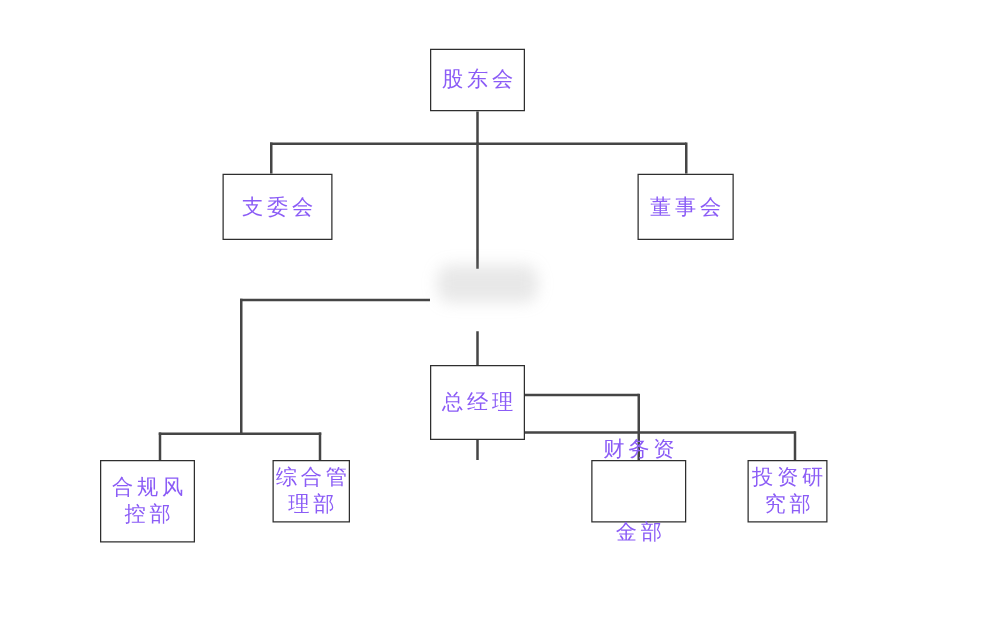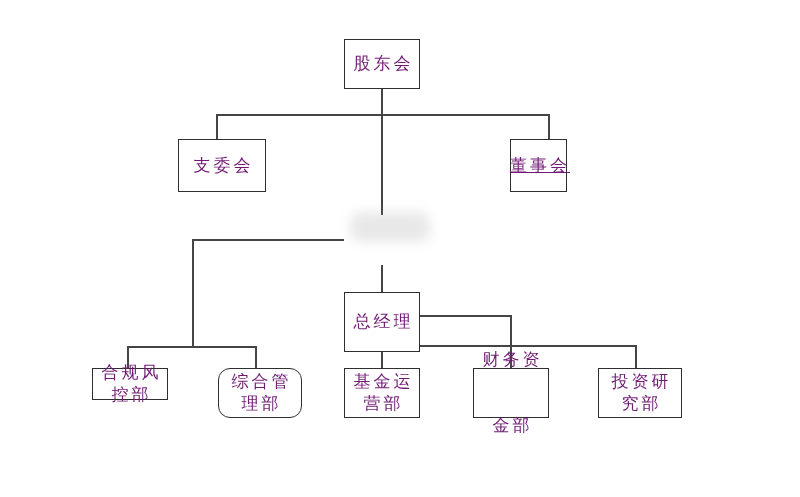--- a/index.html
+++ b/index.html
@@ -13,36 +13,36 @@
   .node{
     position:absolute;
     box-sizing:border-box;
     border:1.5px solid #2e2e2e;
     background:#ffffff;
     display:flex;
     flex-direction:column;
     align-items:center;
     justify-content:center;
     font-size:17px;
-    color:#701a75;
+    color:#8b5cf6;
     line-height:22px;
     text-align:center;
     z-index:2;
   }
   .node .line{display:block;letter-spacing:3px;text-indent:3px;white-space:nowrap;}
   .n0{left:344px;top:39px;width:76px;height:50px;}
   .n1{left:178px;top:139px;width:88px;height:53px;}
-  .n2{left:510px;top:139px;width:57px;height:53px;text-decoration:underline;}
+  .n2{left:510px;top:139px;width:77px;height:53px;}
   .n3{left:344px;top:215px;width:76px;height:50px;}
   .n4{left:344px;top:292px;width:76px;height:60px;}
-  .n5{left:92px;top:368px;width:76px;height:32px;}
-  .n6{left:218px;top:368px;width:84px;height:50px;border-radius:12px;}
+  .n5{left:80px;top:368px;width:76px;height:66px;}
+  .n6{left:218px;top:368px;width:62px;height:50px;}
   .n7{left:344px;top:368px;width:76px;height:50px;}
   .n8{left:473px;top:368px;width:76px;height:50px;gap:44px;}
-  .n9{left:598px;top:368px;width:84px;height:50px;}
+  .n9{left:598px;top:368px;width:64px;height:50px;}
   .edge{position:absolute;background:#454545;z-index:1;}
   .h{height:1.5px;}
   .v{width:1.5px;}
   .watermark{
     position:absolute;
     left:350px;top:212px;width:80px;height:30px;
     background:rgba(150,150,150,0.22);
     border-radius:10px;
     filter:blur(6px);
     z-index:3;
@@ -91,24 +91,20 @@
   <div class="node n5">
     <span class="line">合规风</span>
     <span class="line">控部</span>
   </div>
 
   <div class="node n6">
     <span class="line">综合管</span>
     <span class="line">理部</span>
   </div>
 
-  <div class="node n7">
-    <span class="line">基金运</span>
-    <span class="line">营部</span>
-  </div>
 
   <div class="node n8">
     <span class="line">财务资</span>
     <span class="line">金部</span>
   </div>
 
   <div class="node n9">
     <span class="line">投资研</span>
     <span class="line">究部</span>
   </div>

